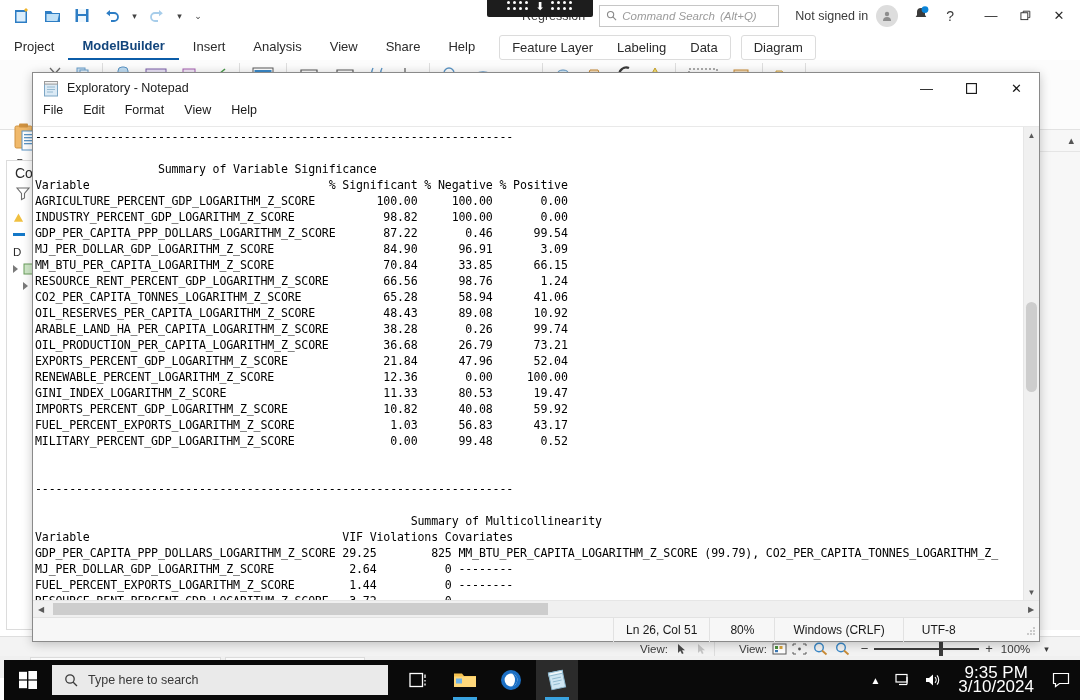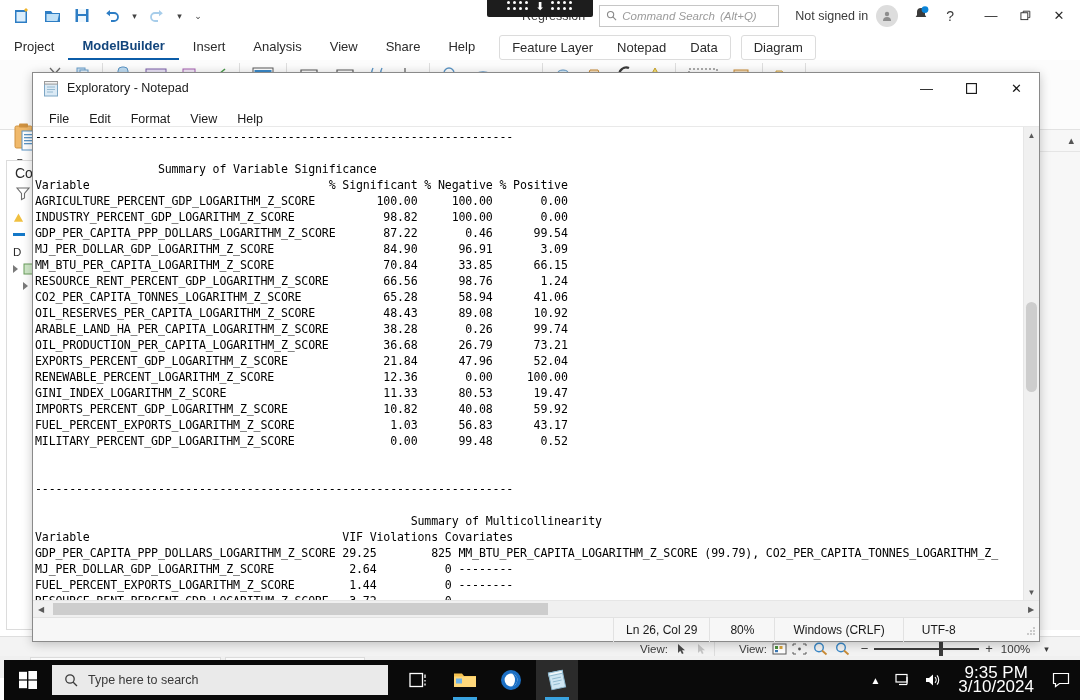--- a/index.html
+++ b/index.html
@@ -125,21 +125,21 @@
     display: flex; flex-direction: column; z-index: 30;
   }
   .np-title {
     height: 30px; display: flex; align-items: center; background: #ffffff; flex: none;
   }
   .np-icon { width: 16px; height: 18px; margin: 0 8px 0 10px; position: relative; }
   .np-title-text { font-size: 12.5px; color: #1a1a1a; }
   .np-wbtns { margin-left: auto; display: flex; height: 30px; }
   .np-wbtn { width: 45px; height: 30px; display: flex; align-items: center; justify-content: center;
     font-size: 13px; color: #111; }
-  .np-menu { height: 23px; display: flex; align-items: flex-end; padding-left: 6px; flex: none;
+  .np-menu { height: 23px; display: flex; align-items: flex-start; flex: none;
     background: #ffffff; }
   .np-menu span { font-size: 12.5px; color: #1a1a1a; padding: 0 10px; }
   .np-body { flex: 1; display: flex; position: relative; background: #ffffff;
     border-top: 1px solid #e9e9e9; overflow: hidden; }
   .np-text {
     flex: 1; padding: 2px 0 0 2px; overflow: hidden;
     font-family: "DejaVu Sans Mono", "Liberation Mono", monospace;
     font-size: 11.6px; line-height: 16px; color: #000000; white-space: pre;
     letter-spacing: -0.15px;
   }
@@ -273,21 +273,21 @@
     <div class="arc-tabs">
       <div class="tab">Project</div>
       <div class="tab active">ModelBuilder</div>
       <div class="tab">Insert</div>
       <div class="tab">Analysis</div>
       <div class="tab">View</div>
       <div class="tab">Share</div>
       <div class="tab">Help</div>
       <div class="ctx-group">
         <div class="tab">Feature Layer</div>
-        <div class="tab">Notepad</div>
+        <div class="tab">Labeling</div>
         <div class="tab">Data</div>
       </div>
       <div class="ctx-group">
         <div class="tab">Diagram</div>
       </div>
     </div>
 
     <div class="arc-ribbon">
       <div class="ribbon-row">
         <span style="width:30px"></span>
@@ -557,21 +557,21 @@
     <div class="np-hscrollrow">
       <div class="arrow">◀</div>
       <div class="track">
         <div class="thumb"></div>
       </div>
       <div class="arrow">▶</div>
     </div>
 
     <div class="np-status">
       <div class="sp" style="flex:0 0 580px"></div>
-      <div class="cell b">Ln 26, Col 29</div>
+      <div class="cell b">Ln 26, Col 51</div>
       <div class="cell b" style="padding:0 20px">80%</div>
       <div class="cell b" style="padding:0 18px">Windows (CRLF)</div>
       <div class="cell b" style="padding:0 18px">UTF-8</div>
       <div class="sp"></div>
       <svg class="np-grip" viewBox="0 0 14 14">
           <g fill="#8a8a8a">
             <circle cx="11" cy="5" r="1"></circle>
             <circle cx="8" cy="8" r="1"></circle>
             <circle cx="11" cy="8" r="1"></circle>
             <circle cx="5" cy="11" r="1"></circle>

